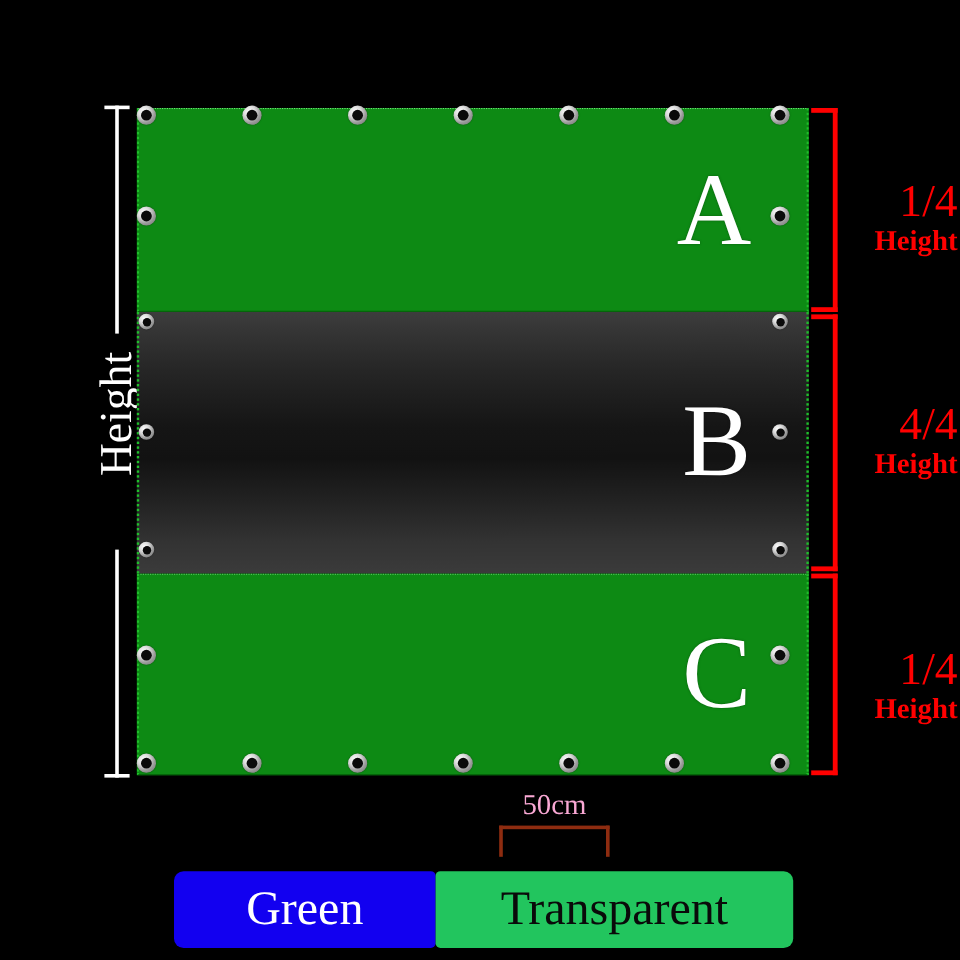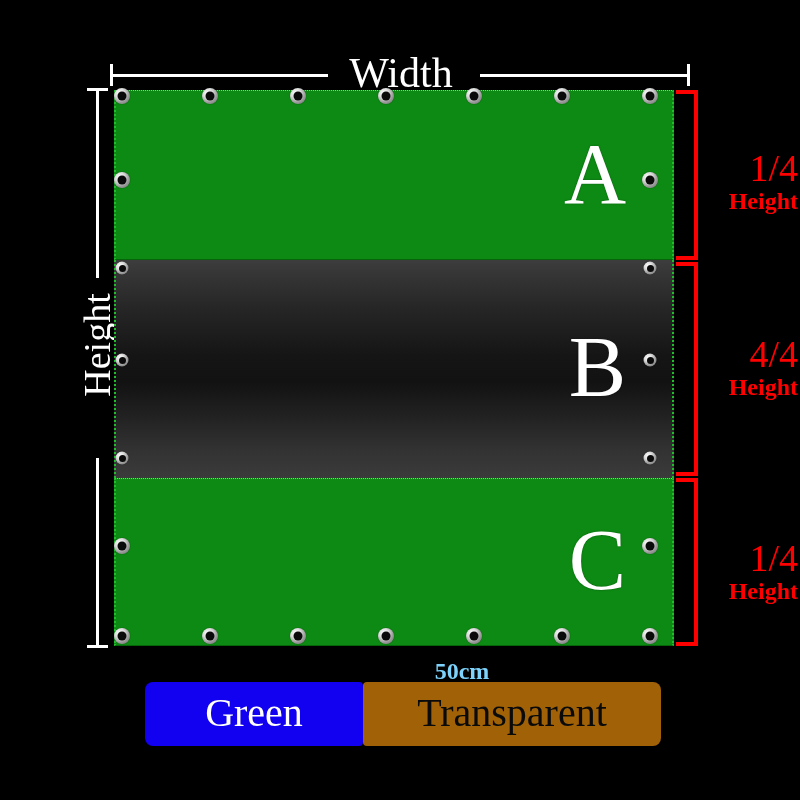--- a/index.html
+++ b/index.html
@@ -174,24 +174,23 @@
     top: 568px;
     width: 104px;
     height: 62px;
   }
   .cm-label {
     position: absolute;
     left: 0;
     top: 0;
     width: 104px;
     text-align: center;
-    color: #7dd3fc;
+    color: #f9a8d4;
     font-size: 24px;
     line-height: 26px;
-    font-weight: bold;
   }
   .cm-bracket {
     position: absolute;
     left: 6px;
     top: 30px;
     width: 92px;
     height: 26px;
     border: 3px solid #8e2c10;
     border-top-color: #8e2c10;
     border-bottom: none;
@@ -241,50 +240,44 @@
     display: flex;
     border-radius: 8px;
     overflow: visible;
   }
   .legend-chip {
     display: flex;
     align-items: center;
     justify-content: center;
     height: 64px;
     box-sizing: border-box;
+    margin-top: 44px;
   }
   .legend-chip.green-chip {
     background: #1200f0;
     color: #ffffff;
     width: 218px;
     border-radius: 8px 4px 4px 8px;
     font-size: 40px;
     padding-bottom: 4px;
   }
   .legend-chip.clear-chip {
-    background: #a16207;
+    background: #22c55e;
     color: #0a0a0a;
     width: 298px;
     border-radius: 4px 8px 8px 4px;
     font-size: 40px;
     padding-bottom: 4px;
   }
 </style>
 </head>
 <body>
 
 <div id="stage">
 
-  <div class="dim-width-wrap">
-    <div class="dim-cap l"></div>
-    <div class="dim-width-line left"></div>
-    <div class="label-width">Width</div>
-    <div class="dim-width-line right"></div>
-    <div class="dim-cap r"></div>
-  </div>
 
   <div class="dim-height-wrap">
     <div class="dim-cap-h t"></div>
     <div class="dim-height-line top"></div>
     <div class="label-height">Height</div>
     <div class="dim-height-line bot"></div>
     <div class="dim-cap-h b"></div>
   </div>
 
   <div class="tarp">

